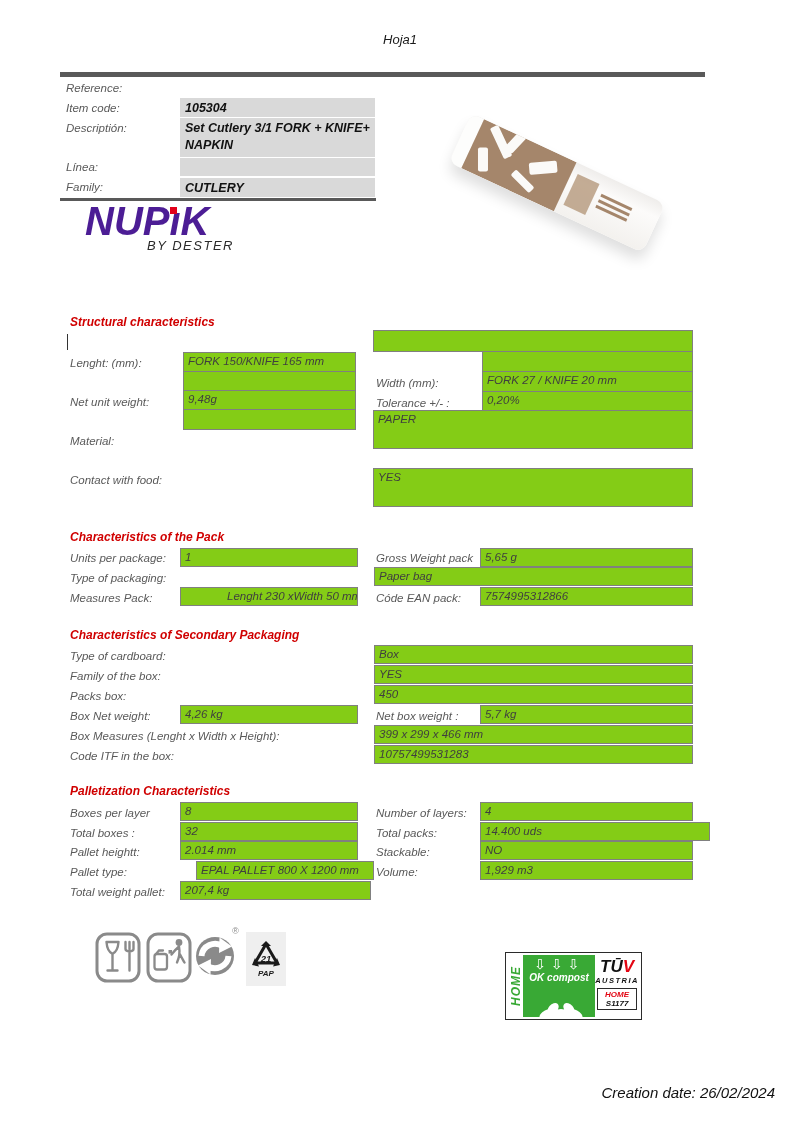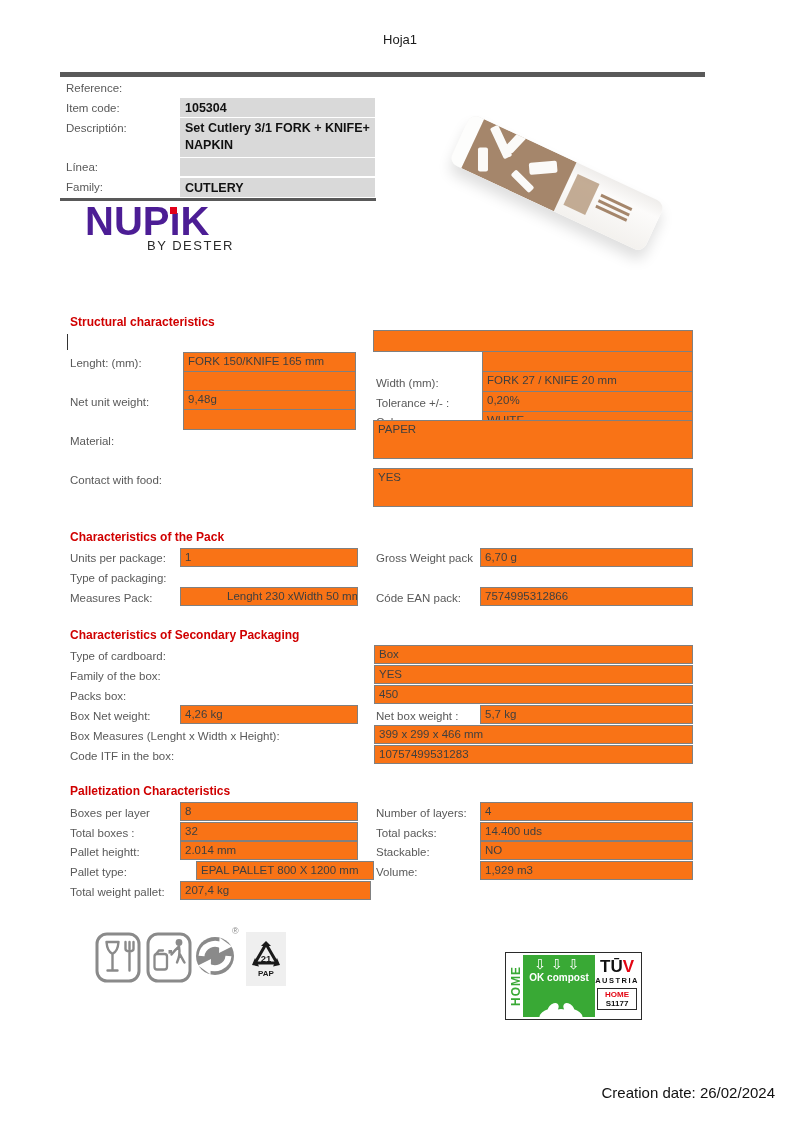--- a/index.html
+++ b/index.html
@@ -1,30 +1,30 @@
 <!DOCTYPE html>
 <html><head>
 <meta charset="utf-8">
 <style>
   html,body{margin:0;padding:0;background:#fff;}
   body{width:800px;height:1132px;position:relative;font-family:"Liberation Sans",sans-serif;color:#3f3f3f;}
   .abs{position:absolute;}
-  .sheet{position:absolute;left:0;top:0;width:800px;height:1132px;background:#fff;overflow:hidden;}
+  .sheet{position:absolute;left:0;top:0;width:800px;height:1132px;background:#fff;overflow:hidden;font-style:italic;}
   .title{left:0;top:32px;width:800px;text-align:center;font-size:13px;color:#1a1a1a;}
   .bar{background:#595959;}
   .hdr-label{left:66px;width:112px;font-size:11.5px;color:#595959;line-height:16px;}
   .hdr-value{left:180px;width:195px;background:#d9d9d9;font-size:12.5px;font-weight:700;color:#111;padding:2px 0 0 5px;box-sizing:border-box;line-height:17px;}
   .logo{left:85px;top:200px;}
   .logo-main{font-size:40px;font-weight:800;color:#4c1d95;line-height:42px;letter-spacing:0px;position:relative;display:inline-block;}
   .i-wrap{position:relative;display:inline-block;}
   .red-dot{position:absolute;left:1px;top:7px;width:7px;height:7px;}
   .logo-sub{font-size:13px;letter-spacing:1.5px;color:#2b2b2b;margin:-4px 0 0 62px;}
   .sec-head{font-size:12px;font-weight:700;color:#d00000;}
   .lbl{font-size:11.5px;color:#595959;line-height:15px;}
-  .box{border:1px solid #808080;font-size:11.5px;color:#3f3f3f;padding:1px 0 0 4px;box-sizing:border-box;background:#f97316;line-height:15px;overflow:hidden;white-space:nowrap;}
+  .box{border:1px solid #808080;font-size:11.5px;color:#3f3f3f;padding:1px 0 0 4px;box-sizing:border-box;background:#84cc16;line-height:15px;overflow:hidden;white-space:nowrap;}
   .cursor-mark{left:67px;top:334px;width:1px;height:16px;background:#333;}
   .photo{left:448px;top:98px;width:225px;height:172px;}
   .pkg{position:absolute;left:2px;top:58px;width:214px;height:54px;transform:rotate(25deg);background:linear-gradient(180deg,#efedeb,#fcfbfa 30%,#f3f1ee);border-radius:9px;box-shadow:3px 9px 14px rgba(0,0,0,0.13);overflow:hidden;}
   .pkg-tip{position:absolute;left:0;top:0;width:14px;height:100%;background:#fdfdfc;}
   .pkg-kraft{position:absolute;left:14px;top:0;width:102px;height:100%;background:#a5866b;}
   .cut{position:absolute;background:#fbfaf8;border-radius:2px;}
   .c1{left:8px;top:9px;width:34px;height:9px;transform:rotate(40deg);}
   .c2{left:34px;top:-7px;width:10px;height:26px;transform:rotate(18deg);}
   .c3{left:60px;top:13px;width:28px;height:12px;transform:rotate(-30deg);}
   .c4{left:4px;top:32px;width:24px;height:10px;transform:rotate(65deg);}
@@ -112,29 +112,30 @@
   <div class="abs lbl" style="left:70px;top:473px;">Contact with food:</div>
 
   <div class="abs box" style="left:373px;top:330px;width:320px;height:22px;"></div>
   <div class="abs box" style="left:482px;top:351px;width:211px;height:21px;"></div>
   <div class="abs lbl" style="left:376px;top:376px;">Width  (mm):</div>
   <div class="abs box" style="left:482px;top:371px;width:211px;height:21px;">FORK 27 / KNIFE 20 mm</div>
   <div class="abs lbl" style="left:376px;top:396px;">Tolerance +/- :</div>
   <div class="abs box" style="left:482px;top:391px;width:211px;height:21px;">0,20%</div>
   <div class="abs lbl" style="left:376px;top:415px;">Colour:</div>
   <div class="abs box" style="left:482px;top:411px;width:211px;height:20px;">WHITE</div>
-  <div class="abs box" style="left:373px;top:420px;width:320px;height:39px;">PAPER</div>
+  <div class="abs box" style="left:373px;top:410px;width:320px;height:39px;">PAPER</div>
   <div class="abs box" style="left:373px;top:468px;width:320px;height:39px;">YES</div>
 
   <div class="abs sec-head" style="left:70px;top:530px;">Characteristics of the Pack</div>
   <div class="abs lbl" style="left:70px;top:551px;">Units per package:</div>
   <div class="abs box" style="left:180px;top:548px;width:178px;height:19px;">1</div>
   <div class="abs lbl" style="left:376px;top:551px;">Gross Weight pack</div>
-  <div class="abs box" style="left:480px;top:548px;width:213px;height:19px;">6,70 g</div>
+  <div class="abs box" style="left:480px;top:548px;width:213px;height:19px;">5,65 g</div>
   <div class="abs lbl" style="left:70px;top:571px;">Type of packaging:</div>
+  <div class="abs box" style="left:374px;top:567px;width:319px;height:19px;">Paper bag</div>
   <div class="abs lbl" style="left:70px;top:591px;">Measures  Pack:</div>
   <div class="abs box" style="left:180px;top:587px;width:178px;height:19px;padding-left:46px;">Lenght  230 xWidth  50 mm</div>
   <div class="abs lbl" style="left:376px;top:591px;">Códe EAN pack:</div>
   <div class="abs box" style="left:480px;top:587px;width:213px;height:19px;">7574995312866</div>
 
   <div class="abs sec-head" style="left:70px;top:628px;">Characteristics of Secondary Packaging</div>
   <div class="abs lbl" style="left:70px;top:649px;">Type of cardboard:</div>
   <div class="abs box" style="left:374px;top:645px;width:319px;height:19px;">Box</div>
   <div class="abs lbl" style="left:70px;top:669px;">Family of the box:</div>
   <div class="abs box" style="left:374px;top:665px;width:319px;height:19px;">YES</div>
@@ -152,21 +153,21 @@
   <div class="abs sec-head" style="left:70px;top:784px;">Palletization Characteristics</div>
 
   <div class="abs lbl" style="left:70px;top:806px;">Boxes per layer</div>
   <div class="abs box" style="left:180px;top:802px;width:178px;height:19px;">8</div>
   <div class="abs lbl" style="left:376px;top:806px;">Number of layers:</div>
   <div class="abs box" style="left:480px;top:802px;width:213px;height:19px;">4</div>
 
   <div class="abs lbl" style="left:70px;top:826px;">Total  boxes :</div>
   <div class="abs box" style="left:180px;top:822px;width:178px;height:19px;">32</div>
   <div class="abs lbl" style="left:376px;top:826px;">Total  packs:</div>
-  <div class="abs box" style="left:480px;top:822px;width:213px;height:19px;">14.400 uds</div>
+  <div class="abs box" style="left:480px;top:822px;width:230px;height:19px;">14.400 uds</div>
 
   <div class="abs lbl" style="left:70px;top:845px;">Pallet heightt:</div>
   <div class="abs box" style="left:180px;top:841px;width:178px;height:19px;">2.014 mm</div>
   <div class="abs lbl" style="left:376px;top:845px;">Stackable:</div>
   <div class="abs box" style="left:480px;top:841px;width:213px;height:19px;">NO</div>
 
   <div class="abs lbl" style="left:70px;top:865px;">Pallet  type:</div>
   <div class="abs box" style="left:180px;top:861px;width:178px;height:19px;margin-left:16px;">EPAL PALLET 800 X 1200 mm</div>
   <div class="abs lbl" style="left:376px;top:865px;">Volume:</div>
   <div class="abs box" style="left:480px;top:861px;width:213px;height:19px;">1,929 m3</div>

